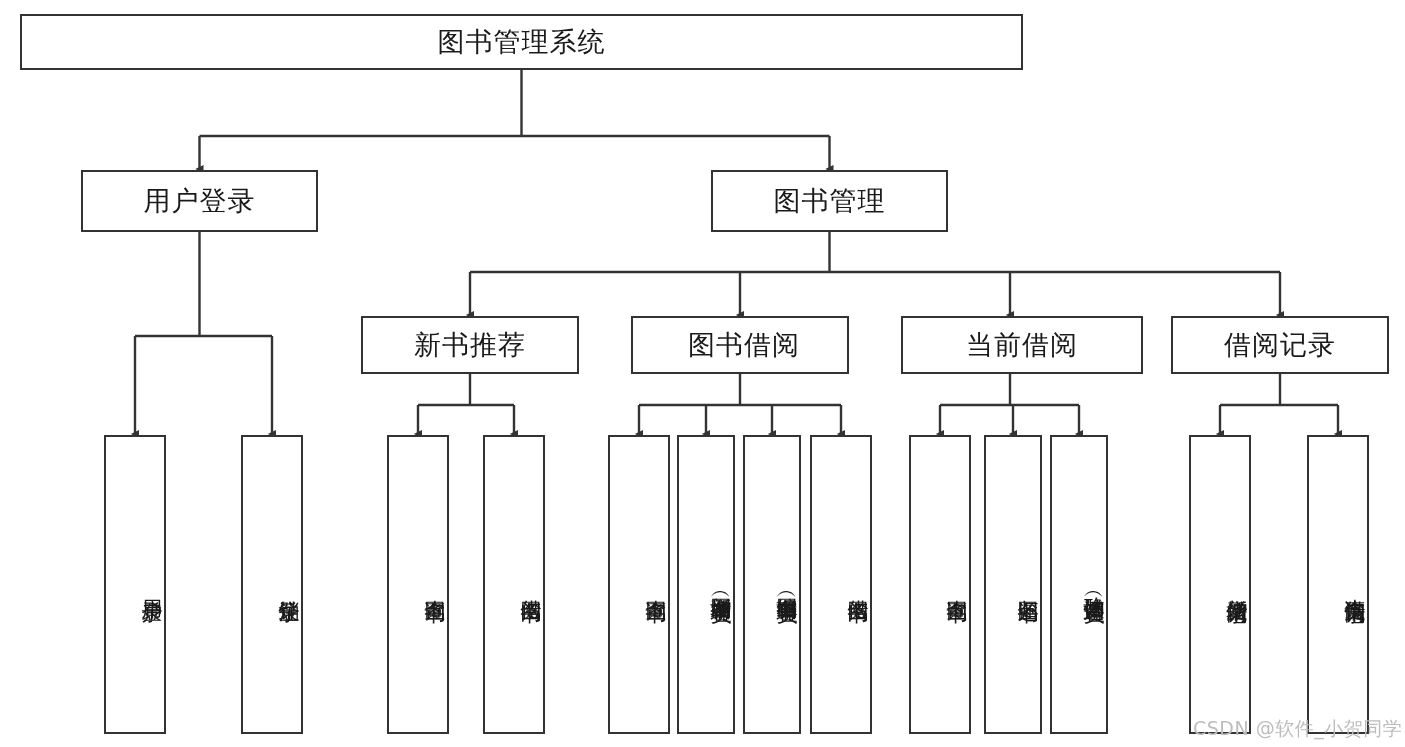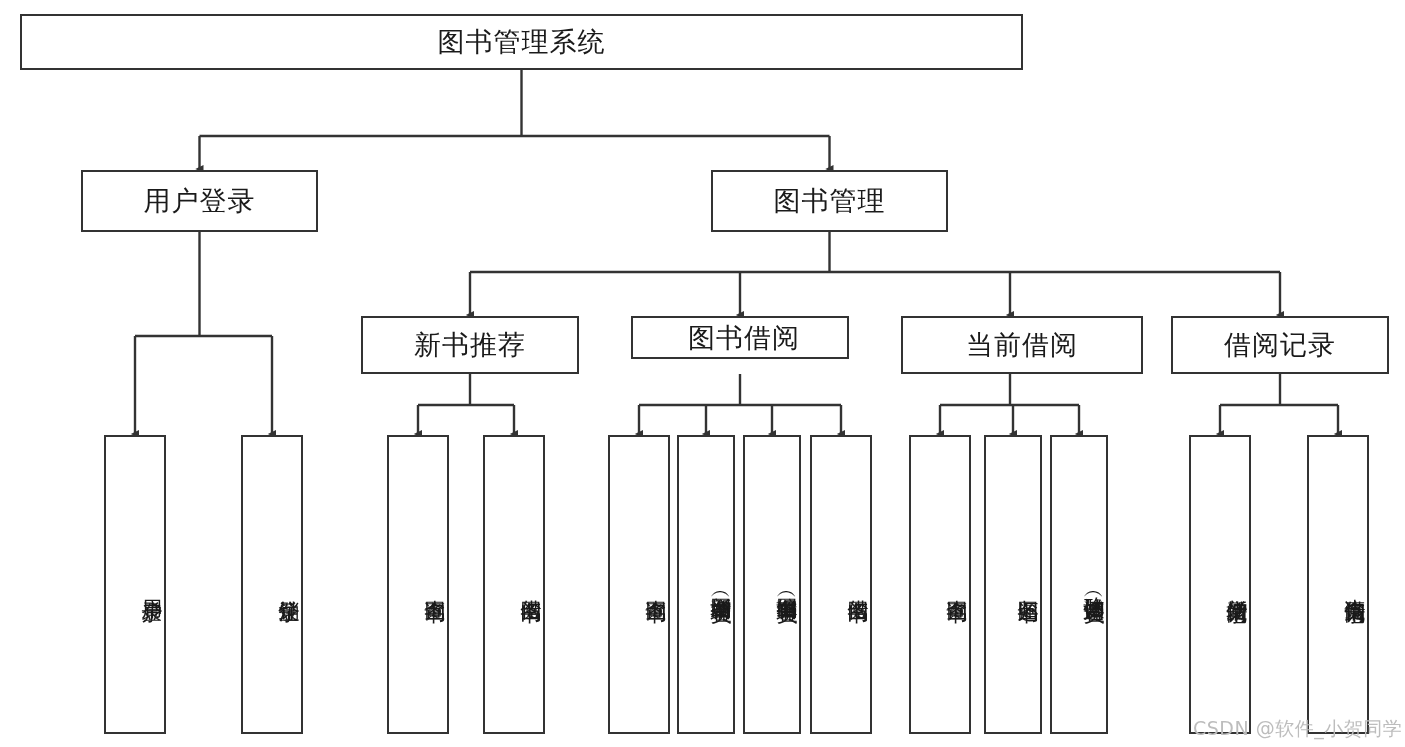--- a/index.html
+++ b/index.html
@@ -121,21 +121,21 @@
       </div>
       <div class="node node-h" style="left: 81px; top: 170px; width: 237px; height: 62px;">
         <span>用户登录</span>
       </div>
       <div class="node node-h" style="left: 711px; top: 170px; width: 237px; height: 62px;">
         <span>图书管理</span>
       </div>
       <div class="node node-h" style="left: 361px; top: 316px; width: 218px; height: 58px;">
         <span>新书推荐</span>
       </div>
-      <div class="node node-h" style="left: 631px; top: 316px; width: 218px; height: 43px; padding-left: 8px;">
+      <div class="node node-h" style="left: 631px; top: 316px; width: 218px; height: 58px; padding-left: 8px;">
         <span>图书借阅</span>
       </div>
       <div class="node node-h" style="left: 901px; top: 316px; width: 242px; height: 58px;">
         <span>当前借阅</span>
       </div>
       <div class="node node-h" style="left: 1171px; top: 316px; width: 218px; height: 58px; text-align: center;">
         <span>借阅记录</span>
       </div>
       <div class="node node-v" style="left: 104px; top: 435px; width: 62px; height: 299px;">
         <span class="vtext">用户登录</span>

